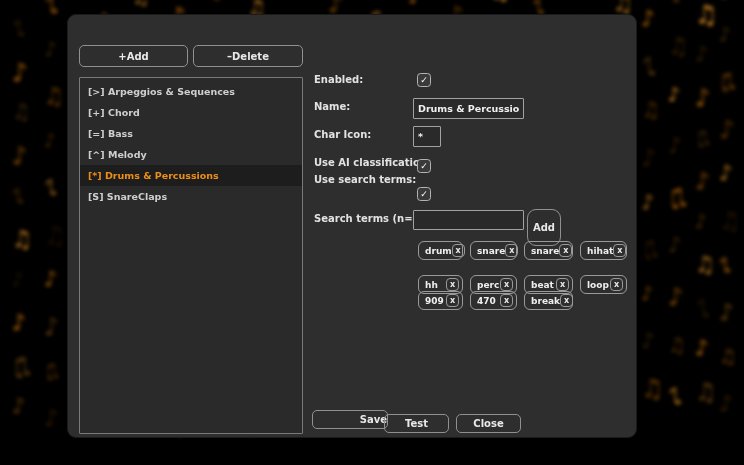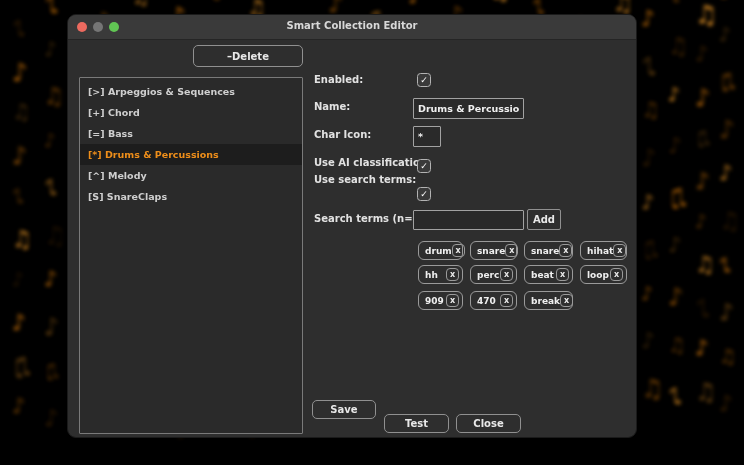--- a/index.html
+++ b/index.html
@@ -292,35 +292,30 @@
     <span class="note" style="left: 719px; top: 117px; font-size: 25px; color: rgb(207, 116, 9); opacity: 0.45;">♪</span>
     <span class="note" style="left: 719px; top: 163px; font-size: 21px; color: rgb(240, 154, 38); opacity: 0.85;">♪</span>
     <span class="note" style="left: 719px; top: 209px; font-size: 24px; color: rgb(138, 77, 5); opacity: 0.3;">♫</span>
     <span class="note" style="left: 719px; top: 255px; font-size: 20px; color: rgb(207, 116, 9); opacity: 1; transform: scaleX(-1);">♪</span>
     <span class="note" style="left: 719px; top: 301px; font-size: 23px; color: rgb(240, 154, 38); opacity: 0.45;">♪</span>
     <span class="note" style="left: 719px; top: 347px; font-size: 19px; color: rgb(138, 77, 5); opacity: 0.85;">♫</span>
     <span class="note" style="left: 719px; top: 393px; font-size: 22px; color: rgb(207, 116, 9); opacity: 0.3;">♪</span>
   </div>
 
 <div class="window">
-  <div class="titlebar">
-    <div class="tl red"></div>
-    <div class="tl gray"></div>
-    <div class="tl green"></div>
-    <div class="title">Smart Collection Editor</div>
-  </div>
-
+
+  <button class="btn" style="left:11px;top:30px;width:109px;height:22px;">+Add</button>
   <button class="btn" style="left:125px;top:30px;width:110px;height:22px;">–Delete</button>
 
   <div class="listbox">
     <div class="listrow">[&gt;] Arpeggios &amp; Sequences</div>
     <div class="listrow">[+] Chord</div>
     <div class="listrow">[=] Bass</div>
+    <div class="listrow">[^] Melody</div>
     <div class="listrow selected">[*] Drums &amp; Percussions</div>
-    <div class="listrow">[^] Melody</div>
     <div class="listrow">[S] SnareClaps</div>
   </div>
 
   <div class="label" style="top:59px;">Enabled:</div>
   <div class="checkbox" style="left:349px;top:58px;">
     <span>✓</span>
   </div>
 
   <div class="label" style="top:86px;">Name:</div>
   <input class="input" style="left: 345px; top: 83px; width: 111px; height: 21px;" value="Drums &amp; Percussions">
@@ -333,41 +328,41 @@
     <span>✓</span>
   </div>
 
   <div class="label" style="top:159px;">Use search terms:</div>
   <div class="checkbox" style="left:349px;top:172px;">
     <span>✓</span>
   </div>
 
   <div class="label" style="top:198px;">Search terms (n=11):</div>
   <input class="input" style="left: 345px; top: 195px; width: 111px; height: 20px;" value="">
-  <button class="btn" style="left:459px;top:194px;width:34px;height:21px;border-radius:2px;">Add</button>
+  <button class="btn" style="left:459px;top:194px;width:34px;height:37px;border-radius:9px;">Add</button>
 
   <div class="chiprow" style="top:226px;">
     <div class="chip" style="width:45px;">
       <span class="term">drum</span>
       <span class="xbtn">x</span>
     </div>
     <div class="chip" style="width:47px;">
       <span class="term">snare</span>
       <span class="xbtn">x</span>
     </div>
     <div class="chip" style="width:49px;">
       <span class="term">snare</span>
       <span class="xbtn">x</span>
     </div>
     <div class="chip" style="width:47px;">
       <span class="term">hihat</span>
       <span class="xbtn">x</span>
     </div>
   </div>
-  <div class="chiprow" style="top:250px;">
+  <div class="chiprow" style="top:260px;">
     <div class="chip" style="width:45px;">
       <span class="term">hh</span>
       <span class="xbtn">x</span>
     </div>
     <div class="chip" style="width:47px;">
       <span class="term">perc</span>
       <span class="xbtn">x</span>
     </div>
     <div class="chip" style="width:49px;">
       <span class="term">beat</span>
@@ -386,16 +381,16 @@
     <div class="chip" style="width:47px;">
       <span class="term">470</span>
       <span class="xbtn">x</span>
     </div>
     <div class="chip" style="width:49px;">
       <span class="term">break</span>
       <span class="xbtn">x</span>
     </div>
   </div>
 
-  <button class="btn" style="left:244px;top:385px;width:64px;height:19px;">Save</button>
+  <button class="btn" style="left:244px;top:395px;width:76px;height:19px;text-align:right;">Save</button>
   <button class="btn" style="left:316px;top:399px;width:65px;height:19px;">Test</button>
   <button class="btn" style="left:388px;top:399px;width:65px;height:19px;">Close</button>
 </div>
 
 </body></html>

